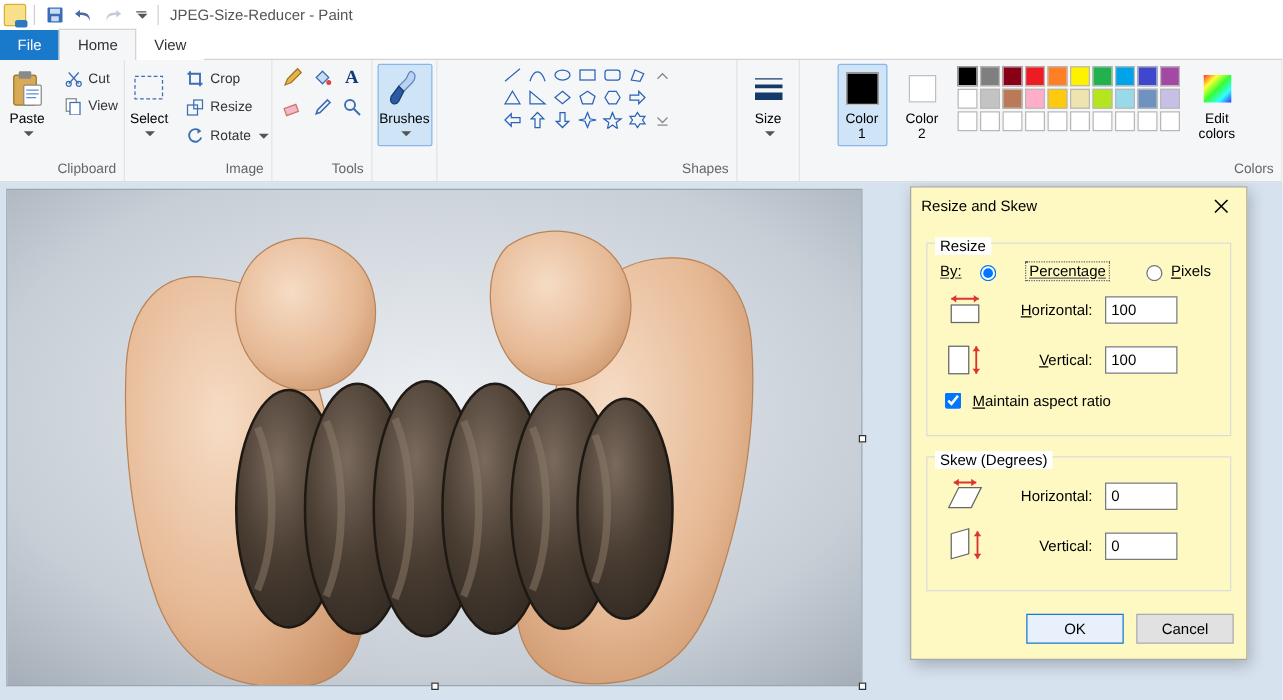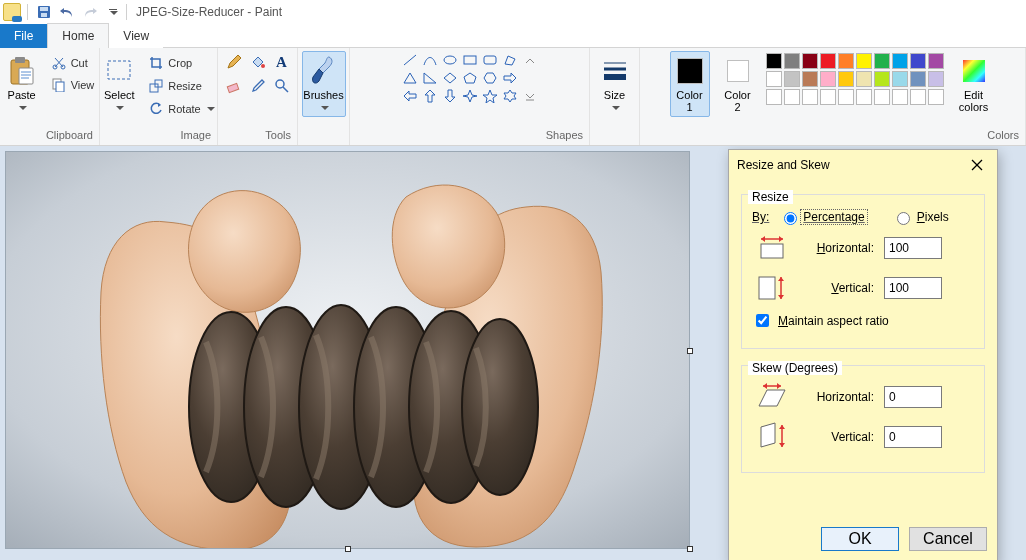--- a/index.html
+++ b/index.html
@@ -55,21 +55,21 @@
   .dlg-body { padding:6px 12px 10px 12px; }
   .fieldset-label { font-size:12px; margin:4px 0 8px 0; }
   .row { display:flex; align-items:center; gap:10px; margin:6px 0; font-size:12px; }
   .row .lab { width:70px; text-align:left; }
   .row .lab.right { text-align:right; flex:0 0 72px; }
   .txtbox { width:58px; height:22px; border:1px solid #7a7a7a; padding:2px 4px; font-size:12px; }
   .radio, .check { width:13px; height:13px; }
   .underline { text-decoration:underline; text-decoration-color:#666; }
   .icon-box { width:40px; height:34px; display:flex; align-items:center; justify-content:center; }
   .dlg-buttons { display:flex; justify-content:flex-end; gap:10px; padding:8px 10px 12px 10px; }
-  .btn { width:78px; height:24px; border:1px solid #adadad; background:#e1e1e1; display:flex; align-items:center; justify-content:center; font-size:16px;margin-top:36px;}
+  .btn { width:78px; height:24px; border:1px solid #adadad; background:#e1e1e1; display:flex; align-items:center; justify-content:center; font-size:12px;}
   .btn.primary { border:1.5px solid #1979ca; background:#e8f1fb; }
   .dotted { border:1px dotted #666; padding:0 2px; }
 </style>
 </head>
 <body>
 
 <div class="titlebar">
   <div class="qat">
     <div class="app-icon"></div>
     <div class="sep"></div>
@@ -513,21 +513,21 @@
             <line x1="1" y1="1" x2="11" y2="11" stroke="#000" stroke-width="1.3"></line>
             <line x1="11" y1="1" x2="1" y2="11" stroke="#000" stroke-width="1.3"></line>
           </svg>
       </div>
     </div>
     <div class="dlg-body">
       <div style="border:1px solid #dcdcdc; padding:8px 10px 12px 10px; position:relative; margin-top:8px;">
         <div style="position:absolute; top:-9px; left:6px; background:#fff; padding:0 4px;" class="fieldset-label">Resize</div>
         <div class="row">
           <span class="underline">By:</span>
-          <label class="row" style="gap:0;margin:0">
+          <label class="row" style="gap:20px;margin:0">
             <input type="radio" class="radio" checked="" style="">
             <span class="dotted"><span class="underline">Percentage</span></span>
           </label>
           <label class="row" style="gap:4px;margin:0;margin-left:14px">
             <input type="radio" class="radio" style="">
             <span><span style="text-decoration:underline">P</span>ixels</span>
           </label>
         </div>
         <div class="row">
           <div class="icon-box">

